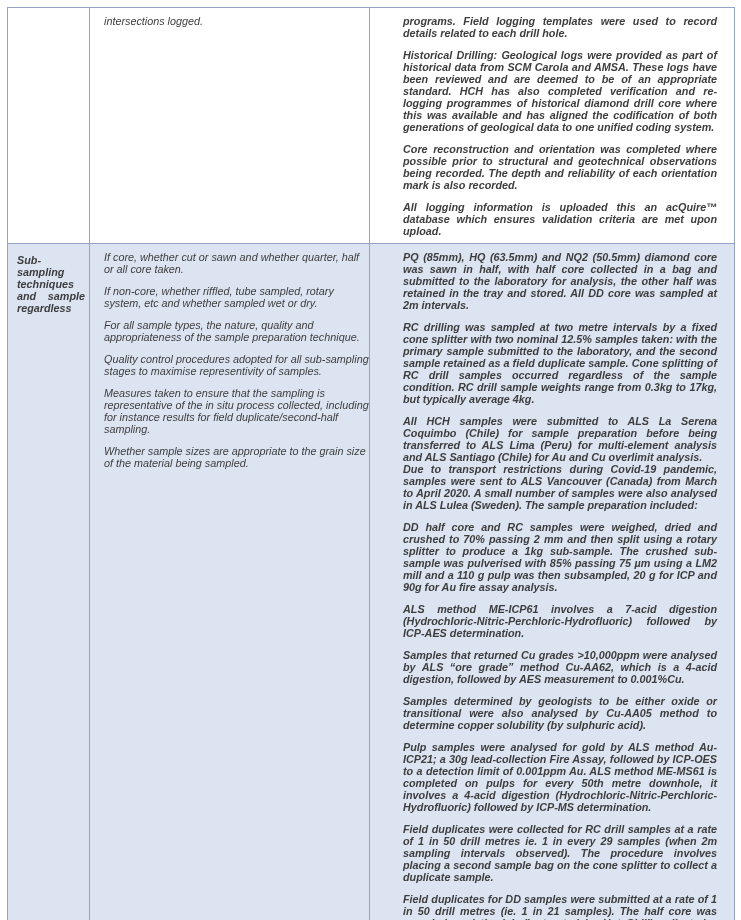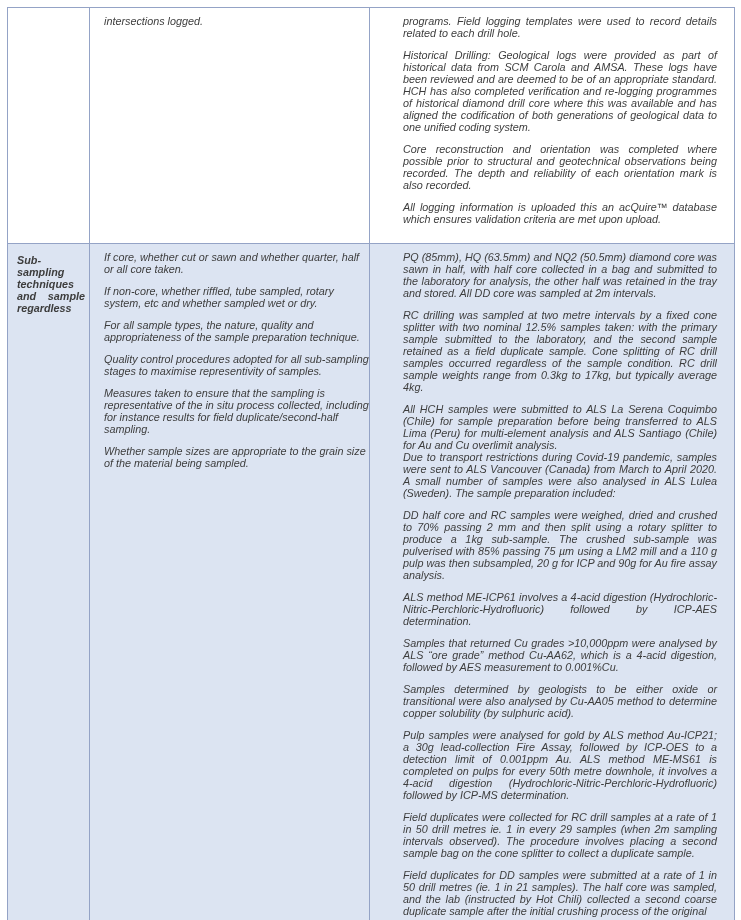--- a/index.html
+++ b/index.html
@@ -30,21 +30,21 @@
     color: #3d3d3d;
     font-size: 10.8px;
     line-height: 12px;
     overflow: hidden;
   }
   tr.row-continued td { height: 221px; background: #ffffff; }
   tr.row-highlight td { height: 680px; background: #dce4f2; }
 
   td.col-criteria  { padding: 10px 4px 4px 9px; }
   td.col-jorc      { padding: 7px 0 4px 14px; }
-  td.col-comment   { padding: 7px 17px 4px 33px; }
+  td.col-comment   { padding: 7px 17px 4px 33px; font-weight: bold; }
 
   .cell-inner p {
     margin: 0 0 10px 0;
     white-space: pre-line;
   }
   .cell-inner p:last-child { margin-bottom: 0; }
 
   .col-comment .cell-inner p { text-align: justify; }
   .col-jorc .cell-inner p    { text-align: left; }
 
@@ -96,21 +96,21 @@
               <p>Whether sample sizes are appropriate to the grain size of the material being sampled.</p>
             </div>
         </td>
         <td class="col-comment">
           <div class="cell-inner">
               <p>PQ (85mm), HQ (63.5mm) and NQ2 (50.5mm) diamond core was sawn in half, with half core collected in a bag and submitted to the laboratory for analysis, the other half was retained in the tray and stored. All DD core was sampled at 2m intervals.</p>
               <p>RC drilling was sampled at two metre intervals by a fixed cone splitter with two nominal 12.5% samples taken: with the primary sample submitted to the laboratory, and the second sample retained as a field duplicate sample. Cone splitting of RC drill samples occurred regardless of the sample condition. RC drill sample weights range from 0.3kg to 17kg, but typically average 4kg.</p>
               <p>All HCH samples were submitted to ALS La Serena Coquimbo (Chile) for sample preparation before being transferred to ALS Lima (Peru) for multi-element analysis and ALS Santiago (Chile) for Au and Cu overlimit analysis.
 Due to transport restrictions during Covid-19 pandemic, samples were sent to ALS Vancouver (Canada) from March to April 2020. A small number of samples were also analysed in ALS Lulea (Sweden). The sample preparation included:</p>
               <p>DD half core and RC samples were weighed, dried and crushed to 70% passing 2 mm and then split using a rotary splitter to produce a 1kg sub-sample. The crushed sub-sample was pulverised with 85% passing 75 µm using a LM2 mill and a 110 g pulp was then subsampled, 20 g for ICP and 90g for Au fire assay analysis.</p>
-              <p>ALS method ME-ICP61 involves a 4-acid digestion (Hydrochloric-Nitric-Perchloric-Hydrofluoric) followed by ICP-AES determination.</p>
+              <p>ALS method ME-ICP61 involves a 7-acid digestion (Hydrochloric-Nitric-Perchloric-Hydrofluoric) followed by ICP-AES determination.</p>
               <p>Samples that returned Cu grades &gt;10,000ppm were analysed by ALS “ore grade” method Cu-AA62, which is a 4-acid digestion, followed by AES measurement to 0.001%Cu.</p>
               <p>Samples determined by geologists to be either oxide or transitional were also analysed by Cu-AA05 method to determine copper solubility (by sulphuric acid).</p>
               <p>Pulp samples were analysed for gold by ALS method Au-ICP21; a 30g lead-collection Fire Assay, followed by ICP-OES to a detection limit of 0.001ppm Au. ALS method ME-MS61 is completed on pulps for every 50th metre downhole, it involves a 4-acid digestion (Hydrochloric-Nitric-Perchloric-Hydrofluoric) followed by ICP-MS determination.</p>
               <p>Field duplicates were collected for RC drill samples at a rate of 1 in 50 drill metres ie. 1 in every 29 samples (when 2m sampling intervals observed). The procedure involves placing a second sample bag on the cone splitter to collect a duplicate sample.</p>
               <p>Field duplicates for DD samples were submitted at a rate of 1 in 50 drill metres (ie. 1 in 21 samples). The half core was sampled, and the lab (instructed by Hot Chili) collected a second coarse duplicate sample after the initial crushing process of the original</p>
             </div>
         </td>
       </tr>
     </tbody>
   </table>

